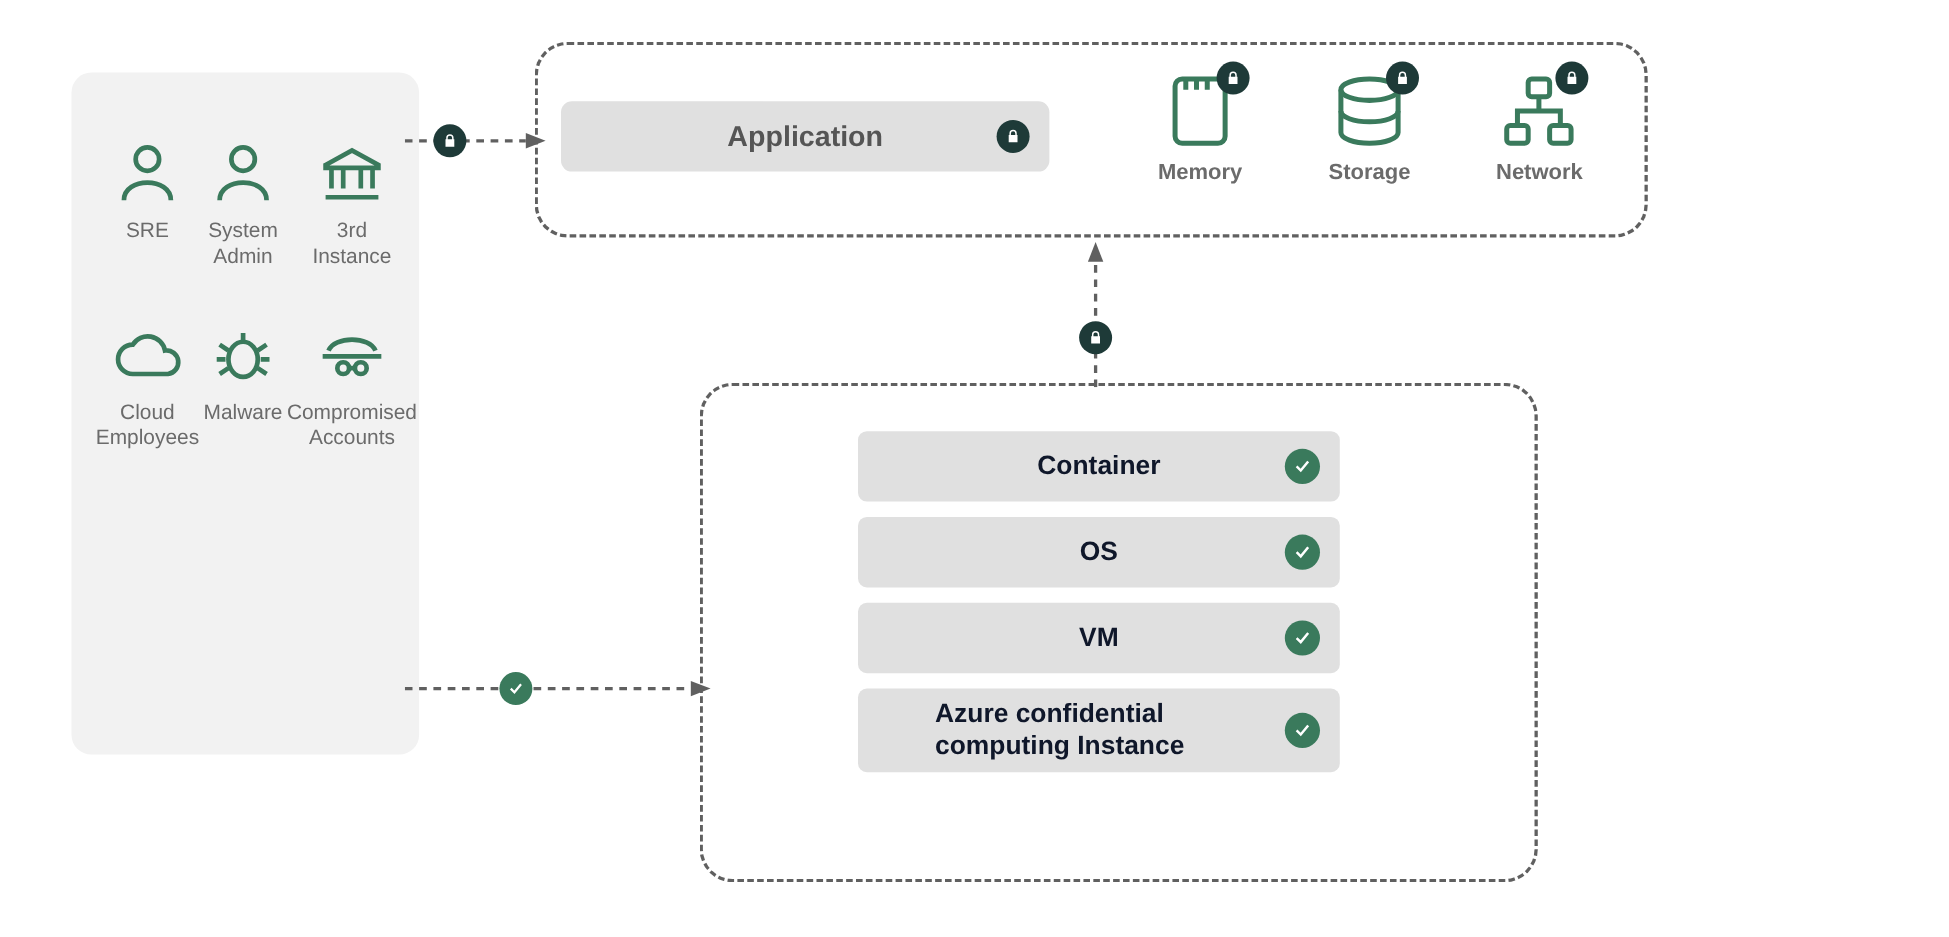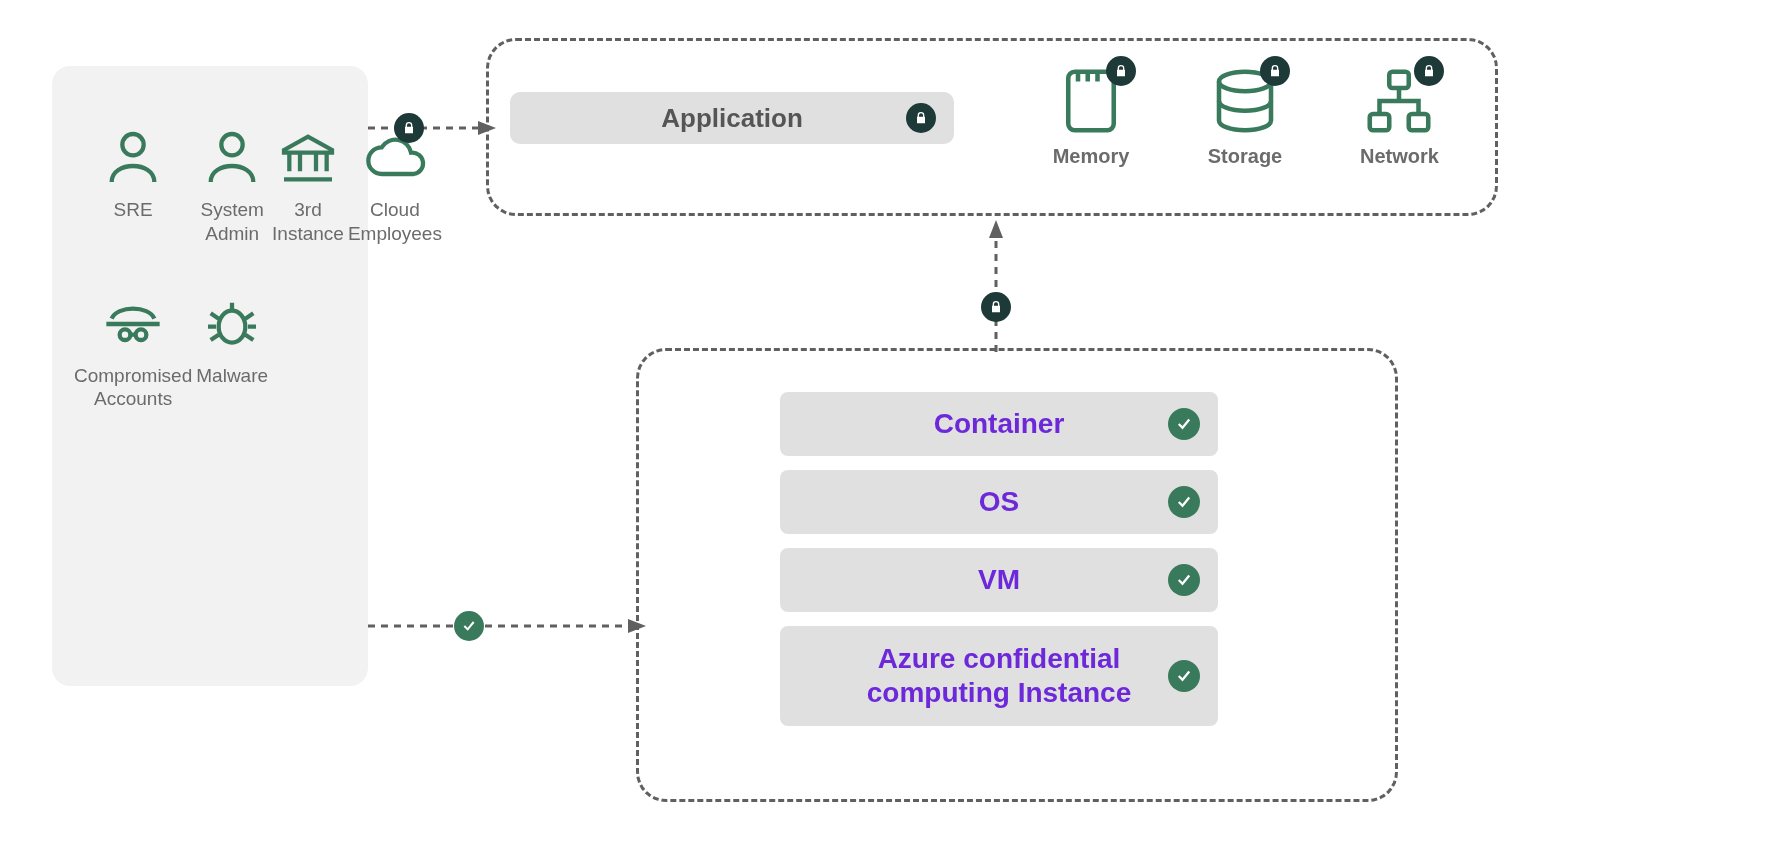--- a/index.html
+++ b/index.html
@@ -17,27 +17,27 @@
     padding:0;
     width:1772px;
     height:852px;
     font-family:"Segoe UI",Arial,sans-serif;
     background:#fff;
     position:relative;
     color:var(--text-grey);
   }
   .threats-panel{
     position:absolute;
-    left:52px; top:66px;
+    left:65px; top:66px;
     width:316px; height:620px;
     background:var(--grey-panel);
     border-radius:18px;
     padding:60px 22px 22px 22px;
     display:grid;
-    grid-template-columns:1fr 1fr 1fr 1fr;
+    grid-template-columns:1fr 1fr 1fr;
     grid-template-rows:repeat(3,auto);
     row-gap:46px;
     column-gap:4px;
     align-content:start;
   }
   .threat{
     display:flex;
     flex-direction:column;
     align-items:center;
     text-align:center;
@@ -50,21 +50,21 @@
   .dashed-box{
     position:absolute;
     border:3px dashed var(--grey-border);
     border-radius:30px;
   }
   .box-top{ left:486px; top:38px; width:1012px; height:178px; }
   .box-bottom{ left:636px; top:348px; width:762px; height:454px; }
   .app-pill{
     position:absolute;
     left:510px; top:92px;
-    width:444px; height:52px;
+    width:444px; height:64px;
     background:var(--grey-box);
     border-radius:10px;
     display:flex; align-items:center; justify-content:center;
     font-size:26px; font-weight:700; color:#555;
   }
   .app-pill .lock{position:absolute; right:18px;}
   .resource{
     position:absolute;
     display:flex; flex-direction:column; align-items:center;
     font-size:20px; color:var(--text-grey); font-weight:700;
@@ -81,27 +81,26 @@
   .stack{
     position:absolute; left:780px; top:392px;
     width:438px;
     display:flex; flex-direction:column; gap:14px;
   }
   .stack-row{
     background:var(--grey-box);
     border-radius:8px;
     height:64px;
     display:flex; align-items:center; justify-content:center;
-    font-size:28px; font-weight:700; color:#6d28d9;
+    font-size:24px; font-weight:700; color:#0f172a;
     position:relative;
     padding:0 70px;
-    text-align:center;
     line-height:1.2;
   }
-  .stack-row.big{height:100px;}
+  .stack-row.big{height:76px;}
   .stack-row .check{position:absolute; right:18px;}
   .check{width:32px;height:32px;border-radius:50%;background:var(--green);display:inline-flex;align-items:center;justify-content:center;}
   .check svg{width:18px;height:18px;}
   svg.conn{position:absolute;pointer-events:none;}
 </style>
 </head>
 <body>
 
 <div class="threats-panel">
   <div class="threat">
@@ -130,35 +129,35 @@
   </div>
   <div class="threat">
     <svg viewBox="0 0 24 24" fill="none" stroke="#3a7a5c" stroke-width="1.6">
         <path d="M7 18a5 5 0 010-10 6 6 0 0111 2 4 4 0 011 8H7z"></path>
       </svg>
     <span style="white-space:pre-line">Cloud
 Employees</span>
   </div>
   <div class="threat">
     <svg viewBox="0 0 24 24" fill="none" stroke="#3a7a5c" stroke-width="1.6">
+        <ellipse cx="12" cy="13" rx="5" ry="6"></ellipse>
+        <path d="M12 7V4M7 10l-3-2M17 10l3-2M7 16l-3 2M17 16l3 2M6 13H3M18 13h3"></path>
+      </svg>
+    <span>Malware</span>
+  </div>
+  <div class="threat">
+    <svg viewBox="0 0 24 24" fill="none" stroke="#3a7a5c" stroke-width="1.6">
         <path d="M4 10c2-5 14-5 16 0"></path>
         <path d="M2 12h20"></path>
         <circle cx="9" cy="16" r="2"></circle>
         <circle cx="15" cy="16" r="2"></circle>
         <path d="M11 16h2"></path>
       </svg>
     <span style="white-space:pre-line">Compromised
 Accounts</span>
-  </div>
-  <div class="threat">
-    <svg viewBox="0 0 24 24" fill="none" stroke="#3a7a5c" stroke-width="1.6">
-        <ellipse cx="12" cy="13" rx="5" ry="6"></ellipse>
-        <path d="M12 7V4M7 10l-3-2M17 10l3-2M7 16l-3 2M17 16l3 2M6 13H3M18 13h3"></path>
-      </svg>
-    <span>Malware</span>
   </div>
 </div>
 
 <div class="dashed-box box-top"></div>
 
 <div class="app-pill">
   <span>Application</span>
   <span class="badge lock">
     <svg viewBox="0 0 24 24" fill="#fff">
         <path d="M7 10V8a5 5 0 0110 0v2h1v10H6V10h1zm2 0h6V8a3 3 0 00-6 0v2z"></path>

